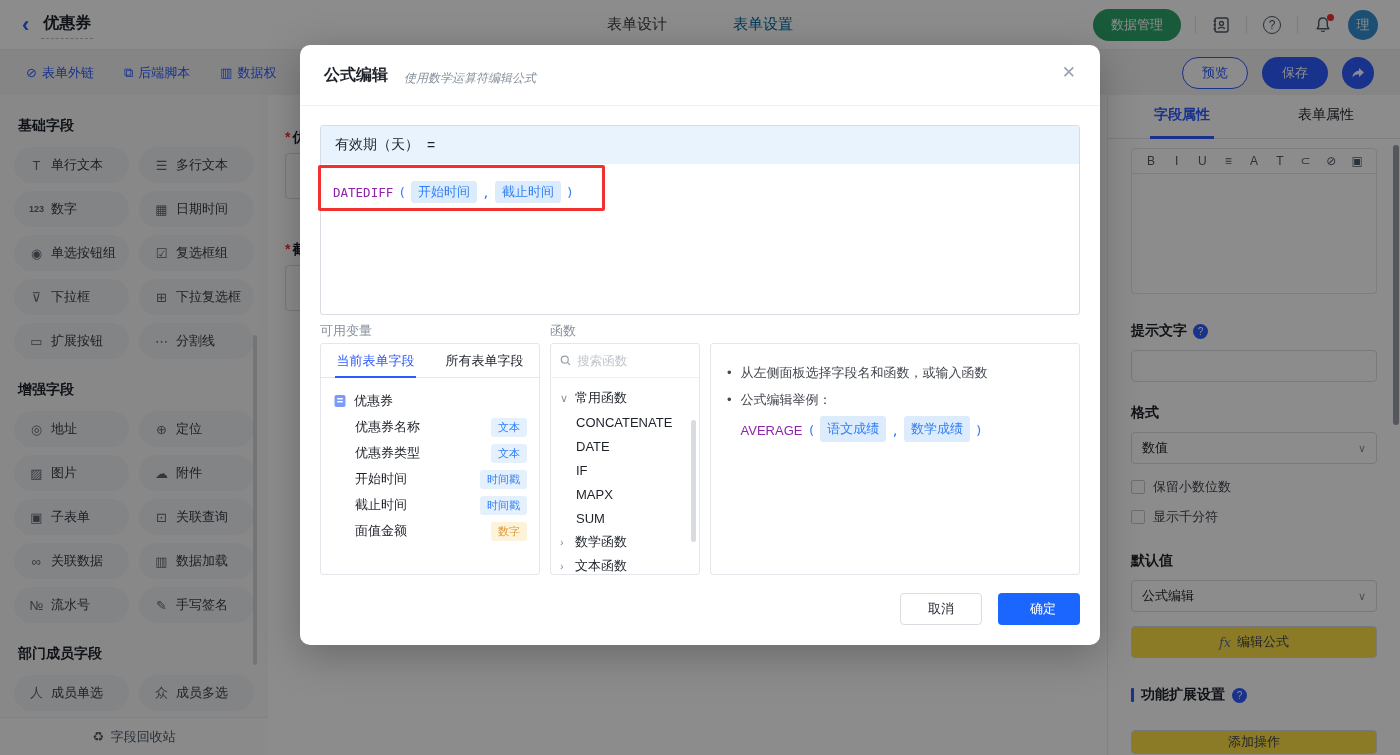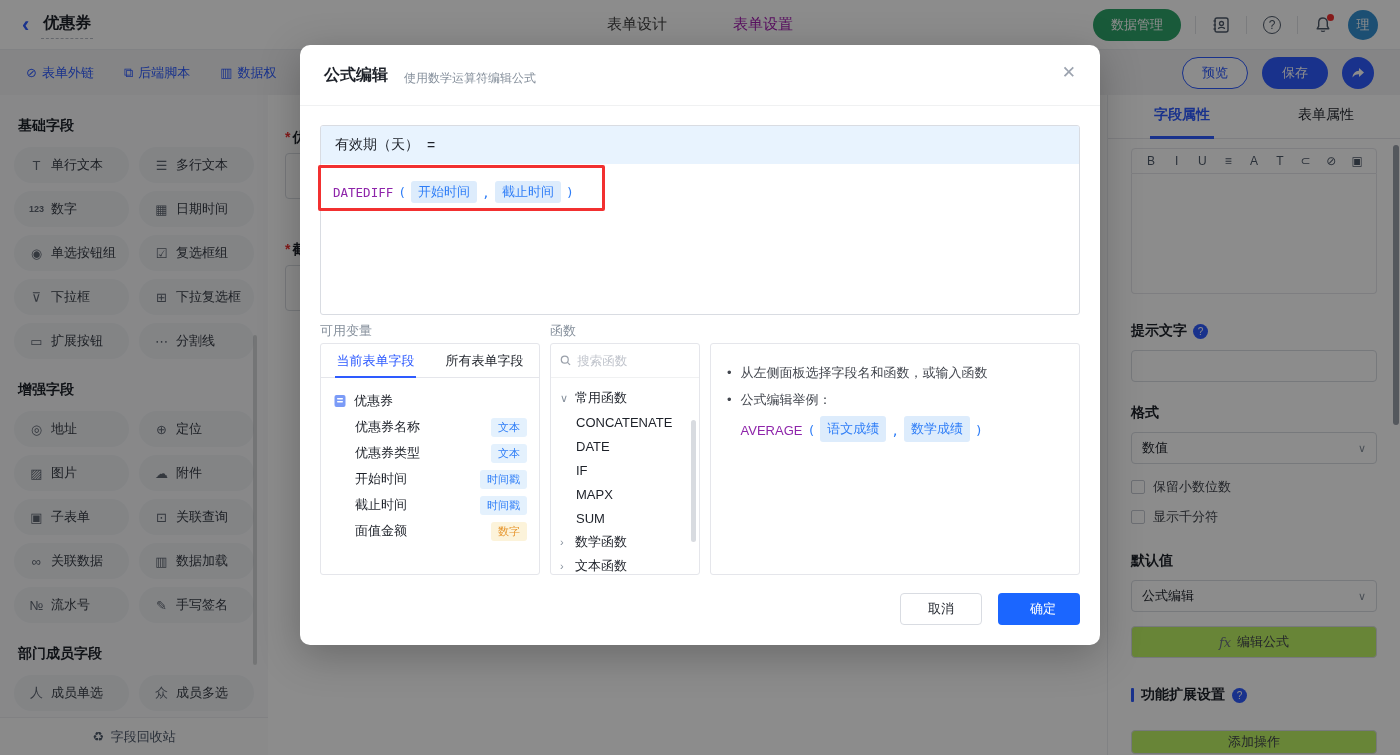--- a/index.html
+++ b/index.html
@@ -5,21 +5,21 @@
   * { margin:0; padding:0; box-sizing:border-box; }
   html,body { width:1400px; height:755px; overflow:hidden; }
   body { font-family:"Liberation Sans","DejaVu Sans",sans-serif; color:#1d2129; background:#f2f3f5; }
   .stage { position:relative; width:1400px; height:755px; overflow:hidden; }
 
   
   .topbar { position:absolute; left:0; top:0; width:1400px; height:50px; background:#fff; border-bottom:1px solid #ebedf0; display:flex; align-items:center; padding:0 22px; z-index:2; }
   .back { color:#2e5bff; font-size:22px; font-weight:bold; line-height:1; cursor:pointer; margin-right:12px; }
   .doc-title { font-size:16px; font-weight:bold; border-bottom:1px dashed #b9bec7; padding:2px 2px 4px 2px; }
   .top-tabs { position:absolute; left:50%; transform:translateX(-50%); display:flex; gap:66px; }
-  .top-tab { font-size:15px; color:#a21caf; cursor:pointer; }
+  .top-tab { font-size:15px; color:#0369a1; cursor:pointer; }
   .top-tab.active { color:#404040; }
   .top-right { margin-left:auto; display:flex; align-items:center; gap:14px; }
   .pill-green { background:#2fa56b; color:#fff; font-size:13px; height:32px; padding:0 18px; border-radius:16px; display:flex; align-items:center; cursor:pointer; }
   .tb-divider { width:1px; height:18px; background:#e0e2e6; }
   .tb-ico { width:22px; height:22px; display:flex; align-items:center; justify-content:center; color:#4e5969; font-size:15px; cursor:pointer; position:relative; }
   .help-circle { width:18px; height:18px; border:1.5px solid #4e5969; border-radius:50%; font-size:12px; display:flex; align-items:center; justify-content:center; }
   .bell-dot { position:absolute; right:0; top:0; width:7px; height:7px; background:#f23030; border-radius:50%; }
   .avatar { width:30px; height:30px; border-radius:50%; background:#3491d2; color:#fff; font-size:13px; display:flex; align-items:center; justify-content:center; cursor:pointer; }
 
   
@@ -57,34 +57,34 @@
   .rt-toolbar { border:1px solid #e5e6eb; border-radius:4px 4px 0 0; height:26px; display:flex; align-items:center; gap:0; padding:0 6px; }
   .rt-tool { flex:1; text-align:center; font-size:12px; color:#4e5969; cursor:pointer; }
   .rt-box { border:1px solid #e5e6eb; border-top:none; border-radius:0 0 4px 4px; height:120px; background:#fff; }
   .rp-label { font-size:14px; font-weight:bold; margin-top:28px; display:flex; align-items:center; gap:6px; }
   .q-circle { width:15px; height:15px; border-radius:50%; background:#2e5bff; color:#fff; font-size:10px; display:flex; align-items:center; justify-content:center; font-weight:normal; }
   .rp-input { margin-top:10px; height:32px; border:1px solid #d9dce2; border-radius:4px; background:#fff; width:100%; }
   .rp-select { margin-top:10px; height:32px; border:1px solid #d9dce2; border-radius:4px; background:#fff; display:flex; align-items:center; justify-content:space-between; padding:0 10px; font-size:13px; color:#1d2129; cursor:pointer; }
   .chev { color:#86909c; font-size:11px; }
   .cb-row { margin-top:14px; display:flex; align-items:center; gap:8px; font-size:13px; color:#42464e; cursor:pointer; }
   .cbx { width:14px; height:14px; border:1px solid #c5c9d2; border-radius:2px; background:#fff; flex:none; }
-  .rp-btn { margin-top:14px; height:32px; border:1px solid #d9dce2; border-radius:4px; background:#bef264; display:flex; align-items:center; justify-content:center; gap:6px; font-size:13px; color:#42464e; cursor:pointer; }
+  .rp-btn { margin-top:14px; height:32px; border:1px solid #d9dce2; border-radius:4px; background:#fde047; display:flex; align-items:center; justify-content:center; gap:6px; font-size:13px; color:#42464e; cursor:pointer; }
   .fx { font-style:italic; font-family:"DejaVu Serif",serif; color:#6b7280; font-size:13px; }
   .ext-head { margin-top:28px; display:flex; align-items:center; gap:7px; font-size:14px; font-weight:bold; }
   .ext-bar { width:3px; height:14px; background:#2e5bff; border-radius:1px; }
   .rp-btn.big { height:24px; margin-top:26px; }
 
   
   .win-thumb { position:absolute; right:1px; top:145px; width:6px; height:280px; background:#9aa0aa; border-radius:3px; z-index:3; }
 
   
   .overlay { position:absolute; inset:0; background:rgba(0,0,0,0.45); z-index:50; }
   .modal { position:absolute; left:300px; top:45px; width:800px; height:600px; background:#fff; border-radius:10px; z-index:60; box-shadow:0 10px 40px rgba(0,0,0,0.25); }
   .m-title { position:absolute; left:24px; top:20px; font-size:16px; font-weight:bold; }
-  .m-sub { position:absolute; left:104px; top:25px; font-size:12px; color:#86909c; }
+  .m-sub { position:absolute; left:104px; top:25px; font-size:12px; color:#86909c;font-style:italic; }
   .m-close { position:absolute; right:24px; top:17px; font-size:17px; color:#9ca3af; cursor:pointer; }
   .m-divider { position:absolute; left:0; top:60px; width:100%; height:1px; background:#f0f1f2; }
 
   .formula-box { position:absolute; left:20px; top:80px; width:760px; height:190px; border:1px solid #d9dce2; border-radius:3px; overflow:hidden; background:#fff; }
   .formula-band { height:38px; background:#e8f3fe; display:flex; align-items:center; padding-left:14px; font-size:14px; color:#1d2129; gap:8px; }
   .formula-line { position:absolute; left:10px; top:55px; display:flex; align-items:center; gap:5px; padding-left:2px; }
   .tok { font-size:13px; }
   .tok.func { color:#8e24aa; font-family:"DejaVu Sans Mono",monospace; font-size:12.5px; }
   .tok.punct { color:#2f7ef7; font-family:"DejaVu Sans Mono",monospace; }
   .tok.field { background:#ddecfc; color:#2f7ef7; padding:2px 7px; border-radius:3px; }

